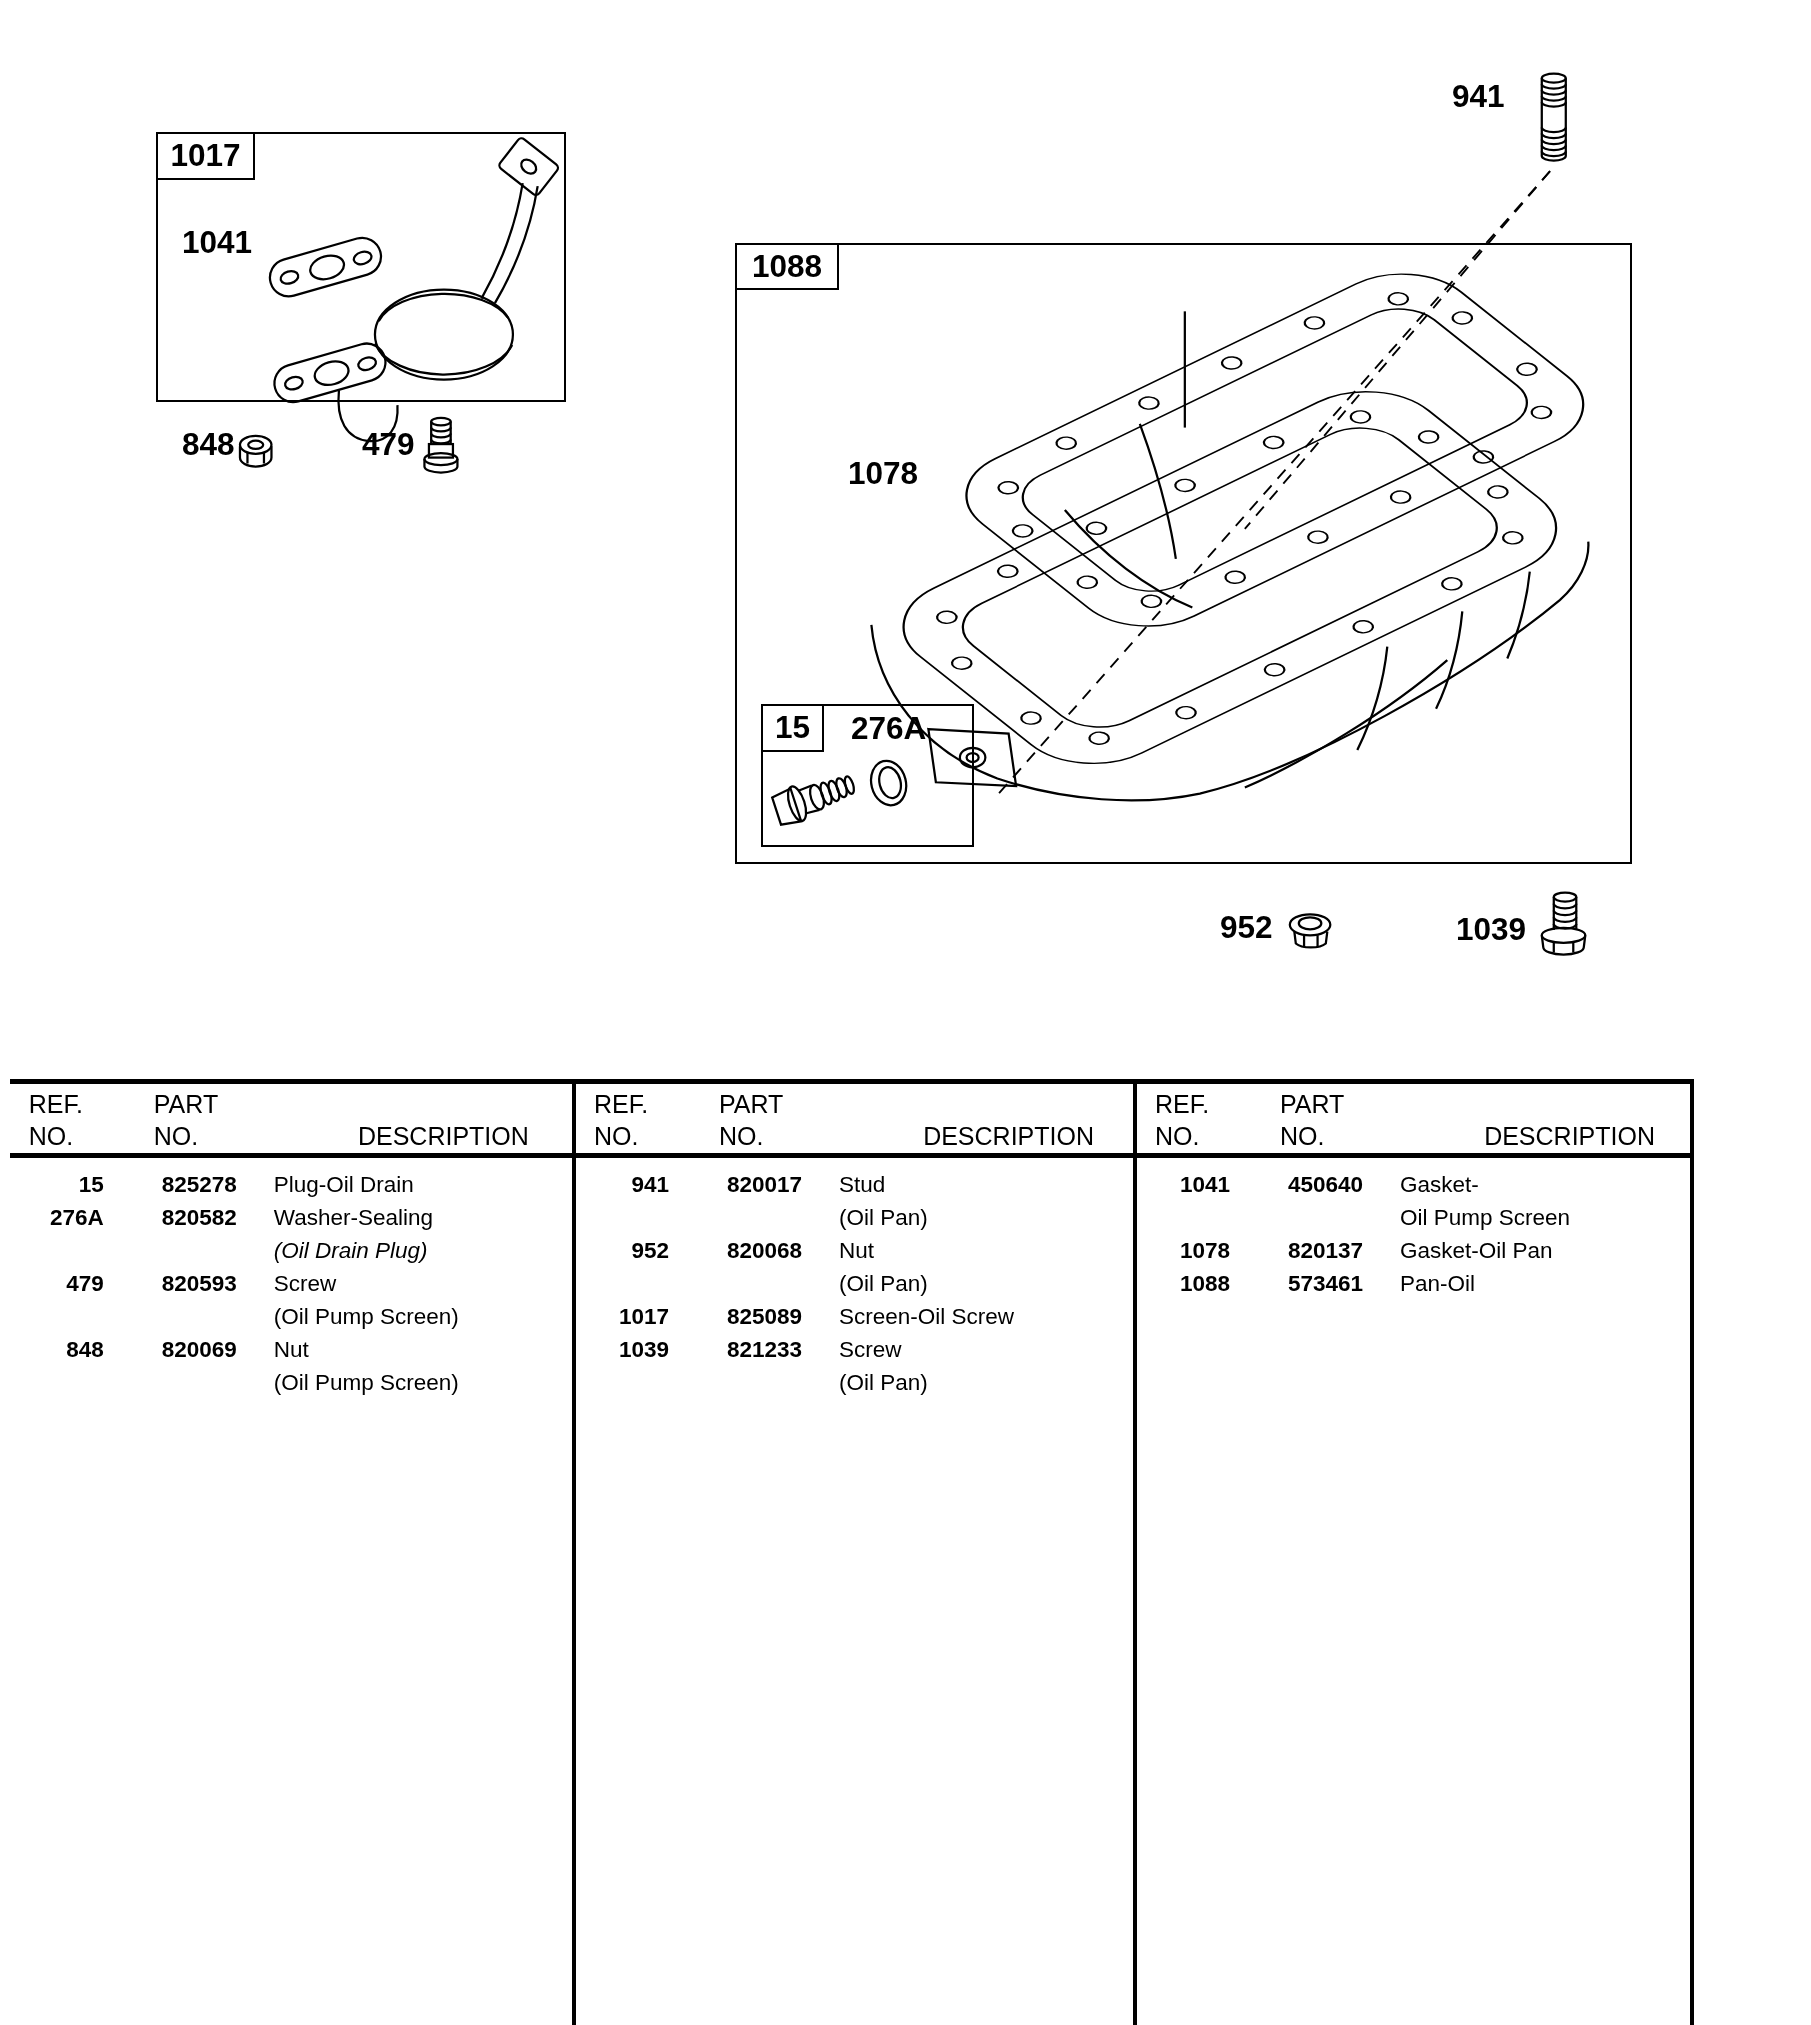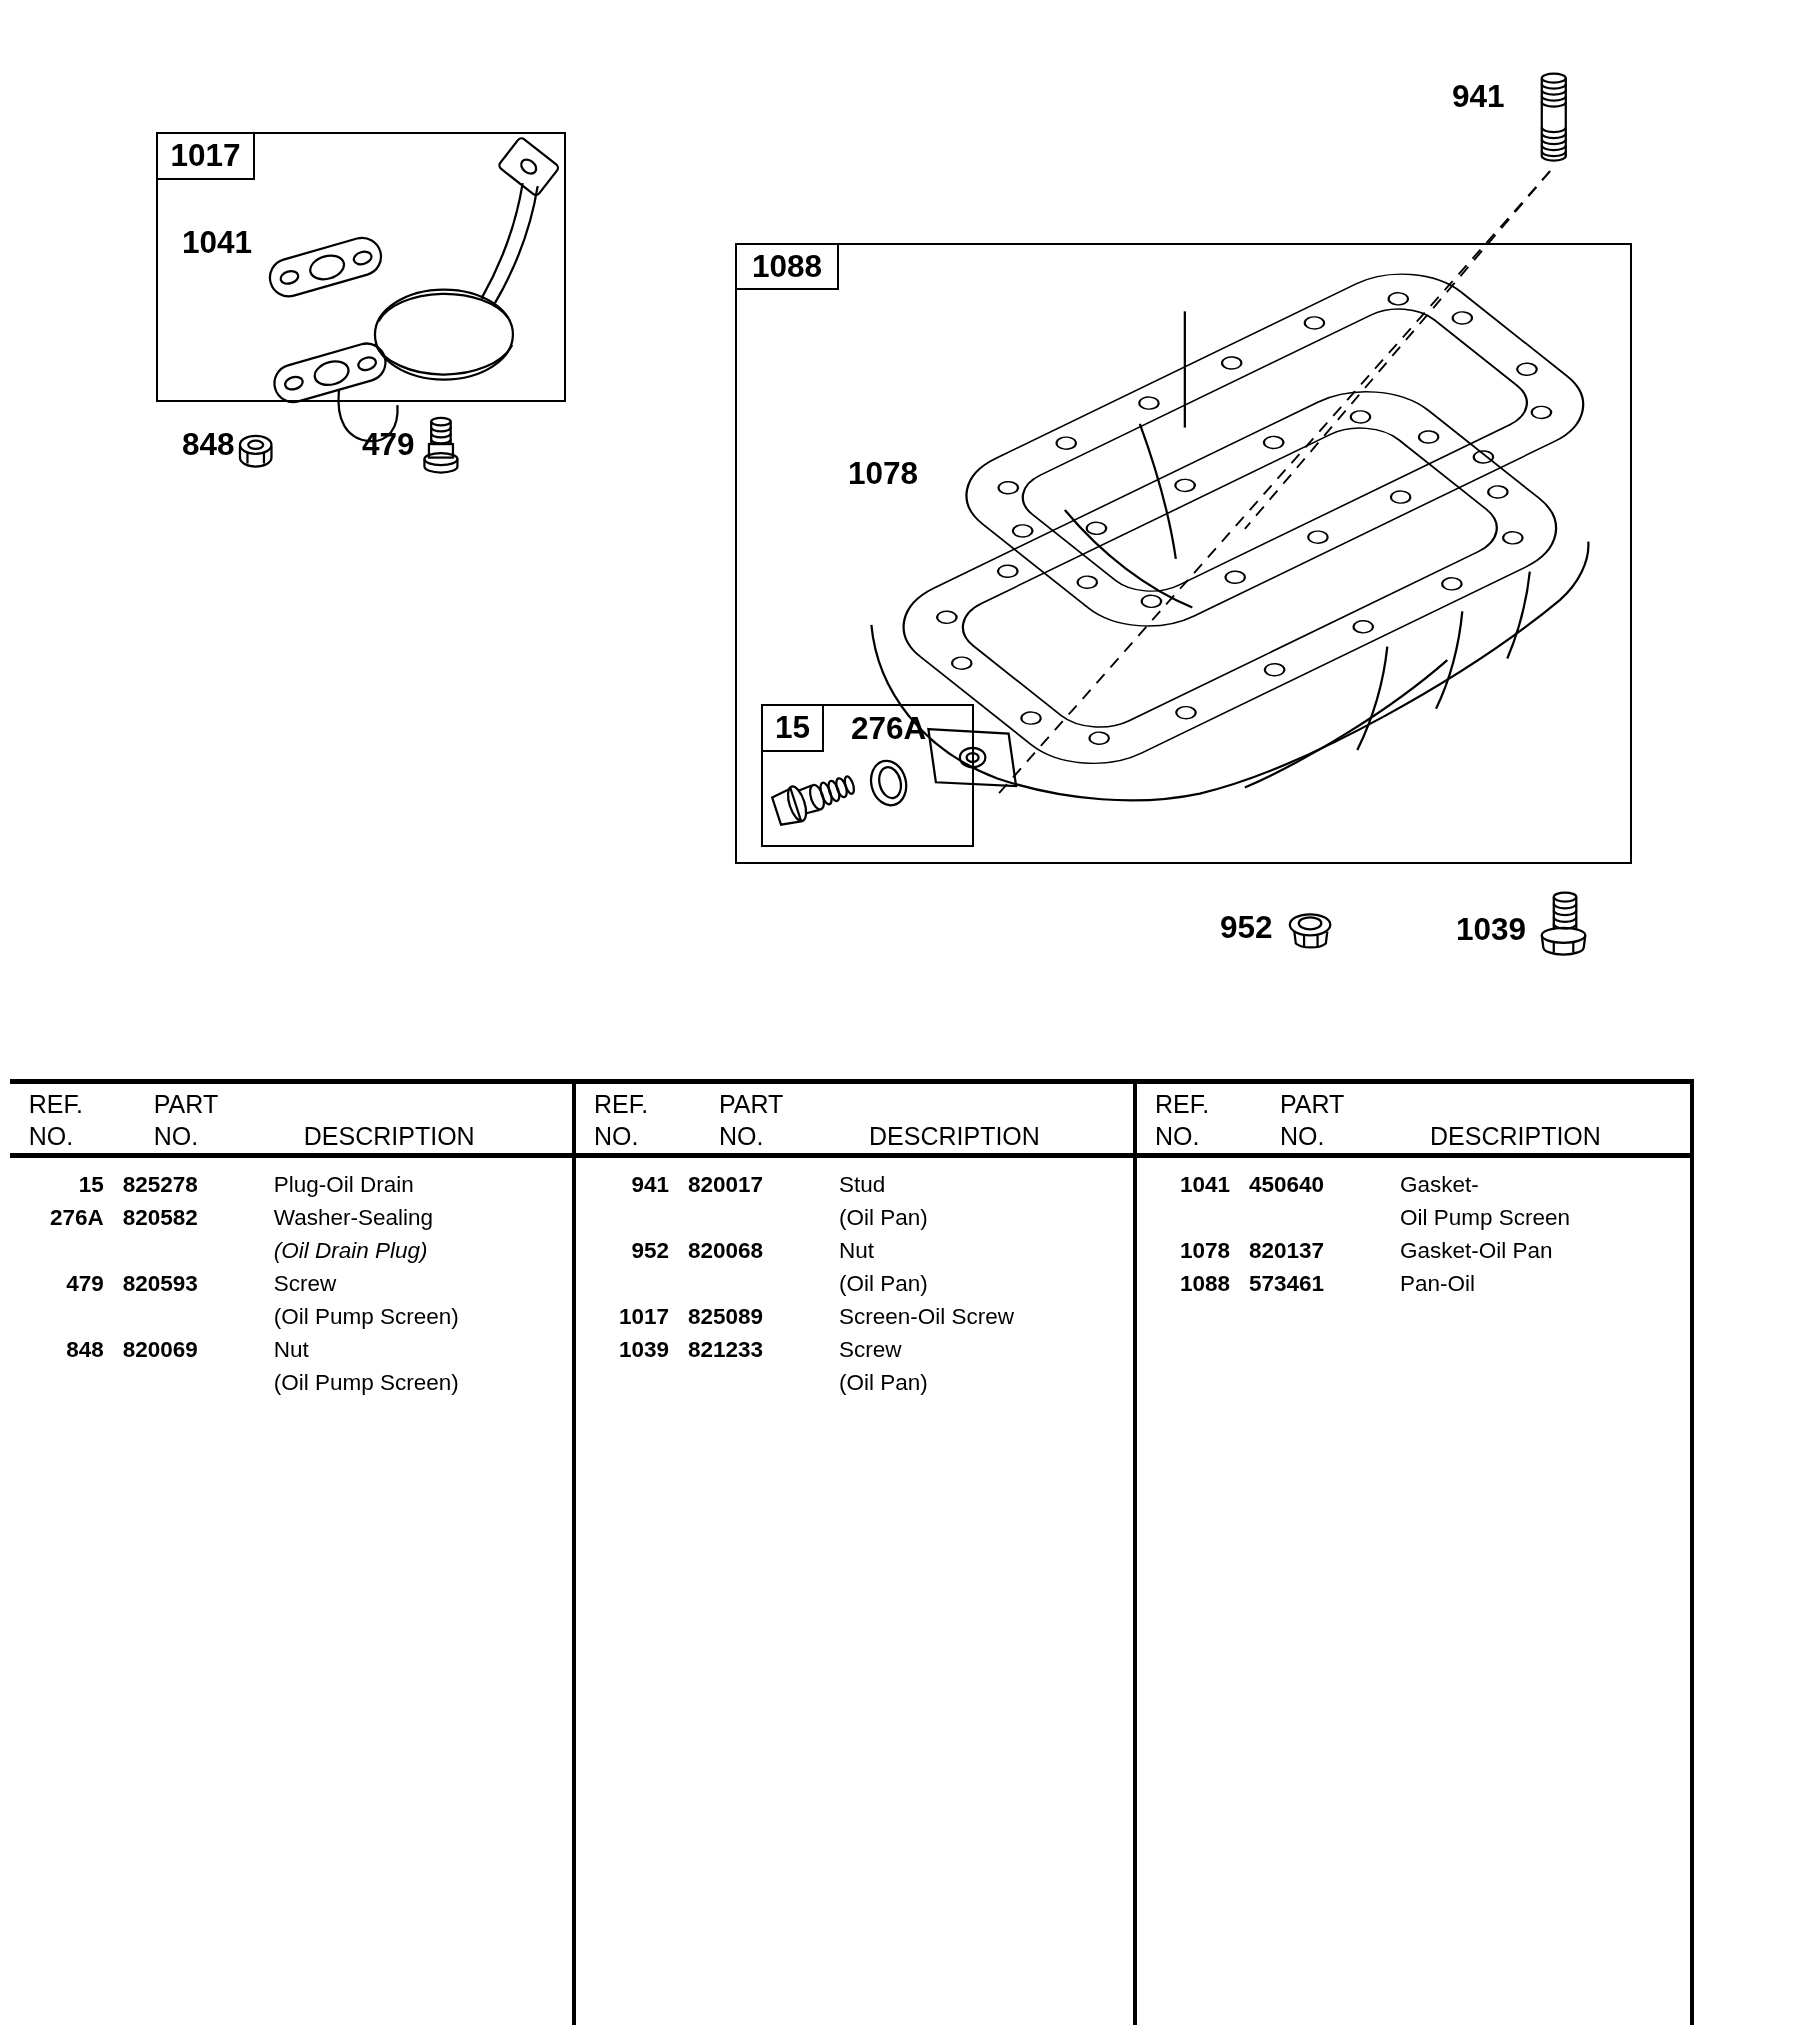--- a/index.html
+++ b/index.html
@@ -18,25 +18,25 @@
     font-weight:bold;font-size:31.5px;line-height:1;
   }
   .callout{
     position:absolute;font-weight:bold;font-size:31.5px;line-height:1;
     white-space:nowrap;
   }
   
   .rule{position:absolute;background:#000;}
   .tgroup{position:absolute;top:1083px;height:942px;}
   .thead-col{position:absolute;text-align:left;font-size:25px;line-height:32px;}
-  .thead-desc{position:absolute;text-align:left;font-size:25px;line-height:32px;}
+  .thead-desc{position:absolute;text-align:right;font-size:25px;line-height:32px;}
   .trow{position:absolute;left:0;right:0;height:33px;}
   .cell{position:absolute;top:0;font-size:22.5px;line-height:30px;white-space:nowrap;}
   .c-ref{left:0;width:94px;text-align:right;font-weight:bold;}
-  .c-part{left:113px;width:135px;text-align:left;font-weight:bold;}
+  .c-part{left:122px;width:135px;text-align:center;font-weight:bold;}
   .c-desc{left:264px;}
 </style>
 </head>
 <body>
 
 <svg class="artlayer" width="1811" height="2025" viewBox="0 0 2415 2700">
 
   <g fill="none" stroke="#000" stroke-width="3">
     <g transform="rotate(38 705 222)">
       <rect x="672" y="197" width="66" height="50" rx="6"></rect>

